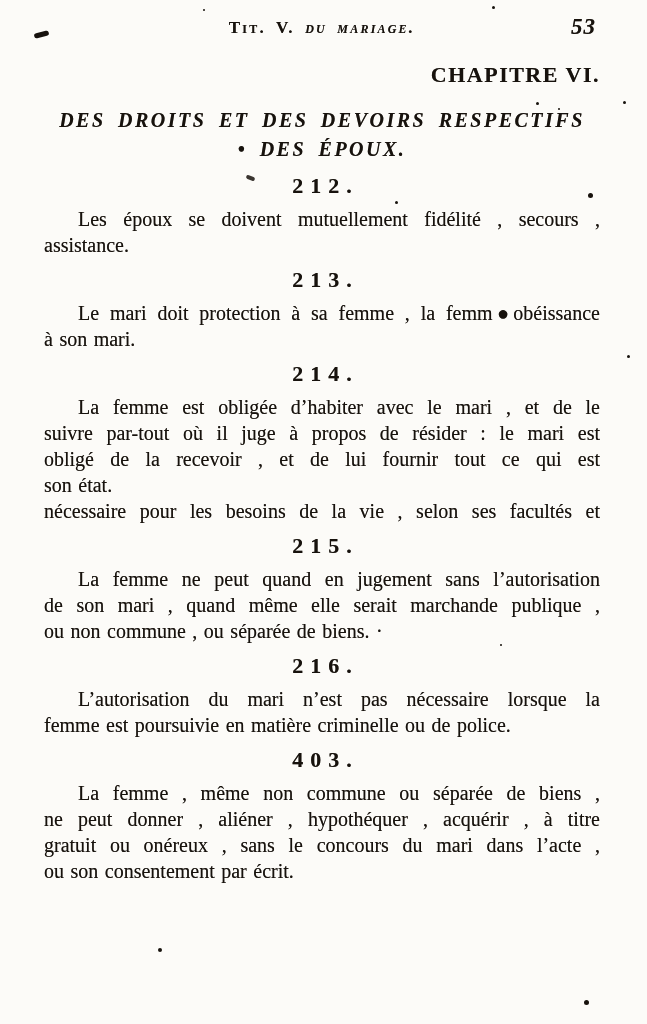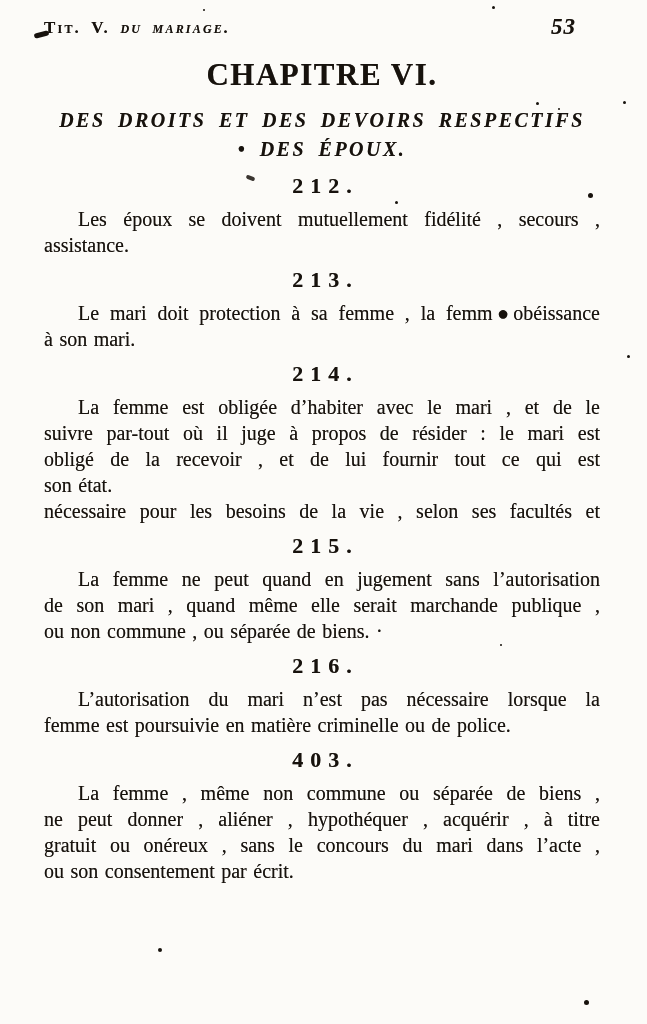--- a/index.html
+++ b/index.html
@@ -15,34 +15,34 @@
     color:var(--ink);
     font-family:"Liberation Serif", serif;
     box-sizing:border-box;
     padding:16px 47px 0 44px;
     overflow:hidden;
     text-shadow:0 0 0.5px rgba(23,18,13,.55);
   }
   
   .header{position:relative;height:30px;margin-top:2px;}
   .running-title{
-    display:block;text-align:left;
+    display:block;text-align:center;
     font-size:17px;letter-spacing:2.2px;word-spacing:4px;
     font-weight:700;font-variant:small-caps;
   }
   .rt-roman{font-style:normal;}
   .rt-italic{font-style:italic;}
   .page-number{
-    position:absolute;right:24px;top:-4px;
+    position:absolute;right:4px;top:-4px;
     font-style:italic;font-size:23px;font-weight:600;letter-spacing:1px;margin-left:44px;
   }
   
   .chapter{
-    margin:10px 0 0;text-align:center;
-    font-size:31px;line-height:34px;font-weight:700;letter-spacing:1.5px;
+    margin:10px 0 0;text-align:right;
+    font-size:22px;line-height:34px;font-weight:700;letter-spacing:1.5px;
   }
   
   .subtitle{
     margin-top:14px;text-align:center;
     font-style:italic;font-weight:600;
     font-size:20px;line-height:29px;letter-spacing:2.5px;word-spacing:5px;
   }
   
   .art-num{
     text-align:center;

